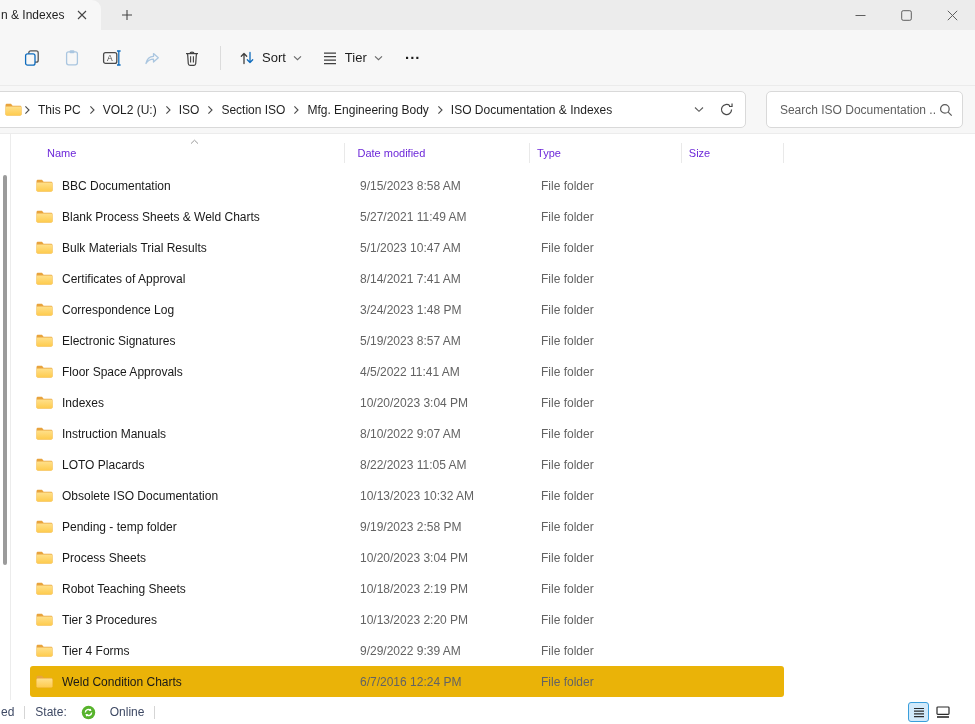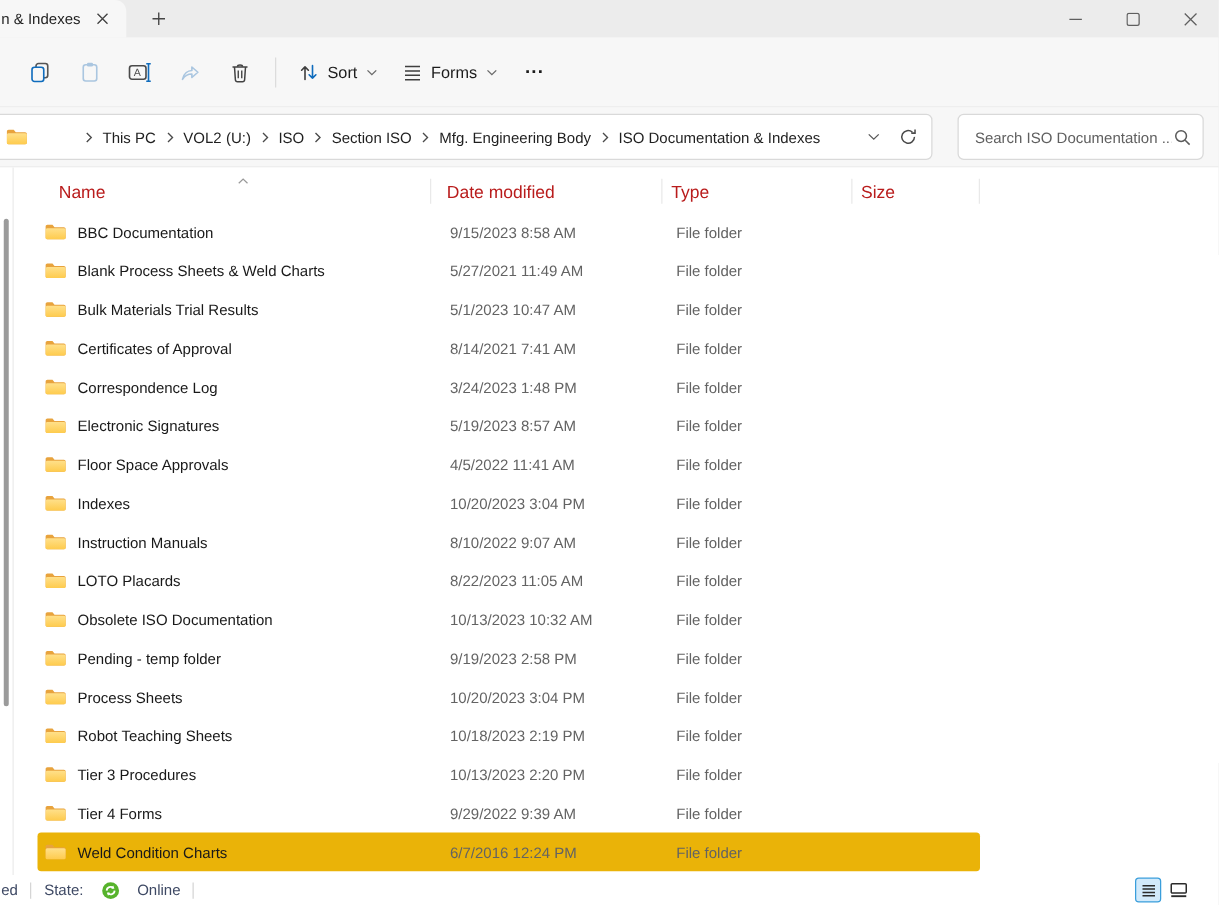--- a/index.html
+++ b/index.html
@@ -21,34 +21,34 @@
   
   .toolbar{height:56px;background:#f7f7f7;display:flex;align-items:center;padding-left:12px;border-bottom:1px solid #ebebeb;box-sizing:border-box;}
   .tool-btn{height:36px;width:40px;border-radius:4px;display:flex;align-items:center;justify-content:center;}
   .tool-btn.wide{width:auto;padding:0 10px;gap:7px;}
   .tb-label{font-size:13px;color:#1c1c1c;}
   .tb-sep{width:1px;height:24px;background:#dcdcdc;margin:0 8px;}
   .more-dots{font-size:15px;font-weight:bold;color:#1c1c1c;letter-spacing:1px;line-height:10px;padding-bottom:7px;}
   
   .addressrow{height:48px;background:#f7f7f7;display:flex;align-items:center;border-bottom:1px solid #ececec;box-sizing:border-box;padding-right:12px;}
   .addressbox{margin-left:-6px;width:760px;height:37px;background:#fff;border:1px solid #d9d9d9;border-radius:5px;display:flex;align-items:center;padding:0 4px 0 10px;box-sizing:border-box;}
-  .crumbs{display:flex;align-items:center;flex:1;min-width:0;margin-left:44px;}
+  .crumbs{display:flex;align-items:center;flex:1;min-width:0;}
   .crumb{font-size:12px;color:#1f1f1f;padding:4px 6px;border-radius:4px;white-space:nowrap;cursor:default;}
   .crumb-sep{display:flex;align-items:center;padding:0 1px;}
   .addr-btn{width:28px;height:28px;display:flex;align-items:center;justify-content:center;border-radius:4px;}
   .searchbox{margin-left:20px;width:199px;height:37px;background:#fff;border:1px solid #d9d9d9;border-radius:5px;display:flex;align-items:center;padding:0 9px 0 11px;box-sizing:border-box;}
   .searchbox input{border:0;outline:0;flex:1;min-width:0;font-size:12px;color:#333;background:transparent;font-family:inherit;}
   .searchbox input::placeholder{color:#5f5f5f;opacity:1;}
   
   .main{position:relative;height:566px;background:#fff;}
   .nav-scroll-thumb{position:absolute;left:3px;top:41px;width:4px;height:390px;background:#9b9b9b;border-radius:2px;}
   .pane-divider{position:absolute;left:10px;top:0;height:100%;width:1px;background:#ececec;}
   .list{position:absolute;left:30px;top:4px;width:754px;}
   .header-row{display:flex;height:30px;position:relative;}
-  .hcell{box-sizing:border-box;height:100%;display:flex;align-items:center;font-size:14px;color:#b91c1c;position:relative;}
+  .hcell{box-sizing:border-box;height:100%;display:flex;align-items:center;font-size:11px;color:#6d28d9;position:relative;}
   .hcell + .hcell::before{content:'';position:absolute;left:0;top:5px;bottom:5px;width:1px;background:#e9e9e9;}
   .hc-name{width:317px;padding-left:17px;}
   .hc-date{width:186px;padding-left:13px;}
   .hc-type{width:153px;padding-left:8px;}
   .hc-size{width:104px;padding-left:8px;}
   .hc-size::after{content:'';position:absolute;right:0;top:5px;bottom:5px;width:1px;background:#e9e9e9;}
   .sort-caret{position:absolute;left:160px;top:-3px;}
   .rows{margin-top:2px;}
   .row{display:flex;height:31px;align-items:center;border-radius:3px;}
   .row.selected{background:#eab308;}
@@ -156,21 +156,21 @@
       </svg>
       <span class="tb-label">Sort</span>
       <svg width="9" height="6" viewBox="0 0 9 6">
           <path d="M1 1.3 L4.5 4.7 L8 1.3" stroke="#6a6a6a" stroke-width="1.1" fill="none"></path>
         </svg>
     </div>
     <div class="tool-btn wide">
       <svg width="16" height="16" viewBox="0 0 16 16">
         <path d="M2 3.2 H14 M2 6.7 H14 M2 10.2 H14 M2 13.7 H14" stroke="#3f3f3f" stroke-width="1.2" fill="none"></path>
       </svg>
-      <span class="tb-label">Forms</span>
+      <span class="tb-label">Tier</span>
       <svg width="9" height="6" viewBox="0 0 9 6">
           <path d="M1 1.3 L4.5 4.7 L8 1.3" stroke="#6a6a6a" stroke-width="1.1" fill="none"></path>
         </svg>
     </div>
     <div class="tool-btn">
       <span class="more-dots">...</span>
     </div>
   </div>
 
   <div class="addressrow">

